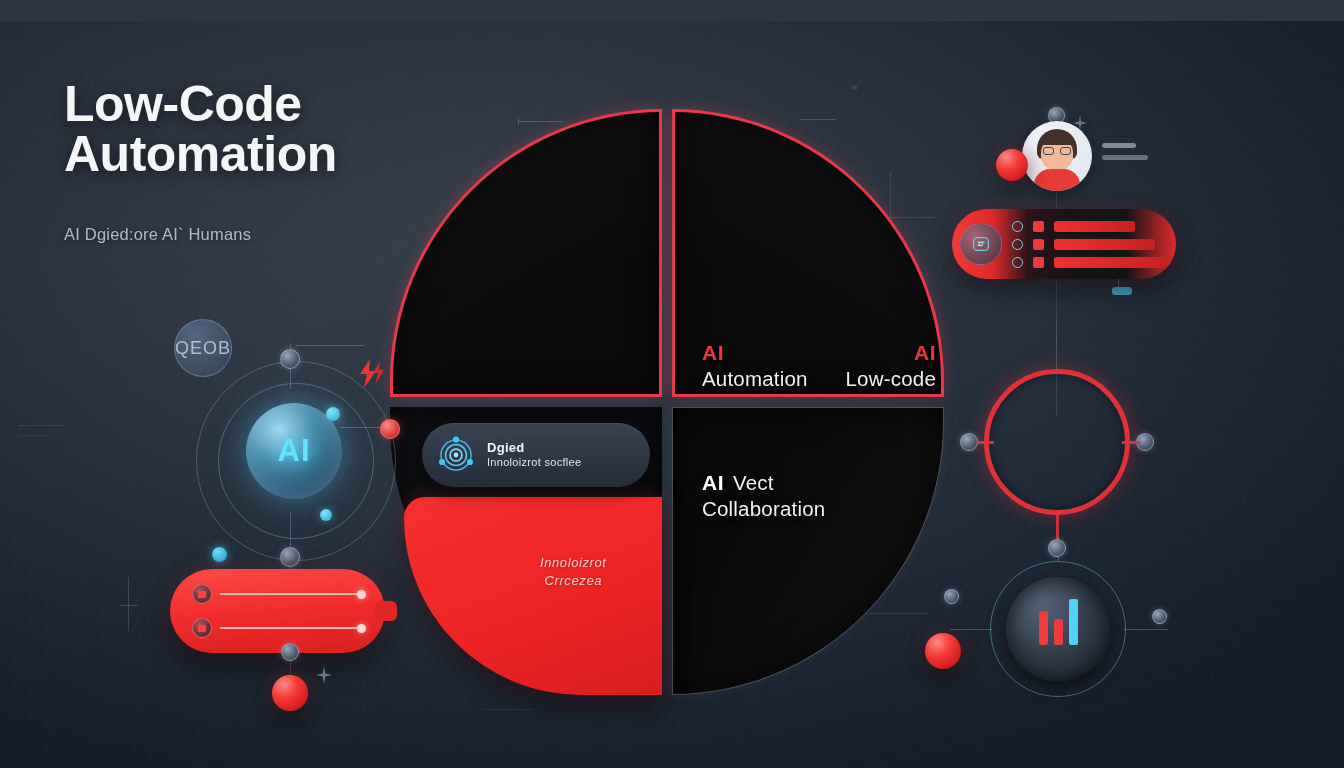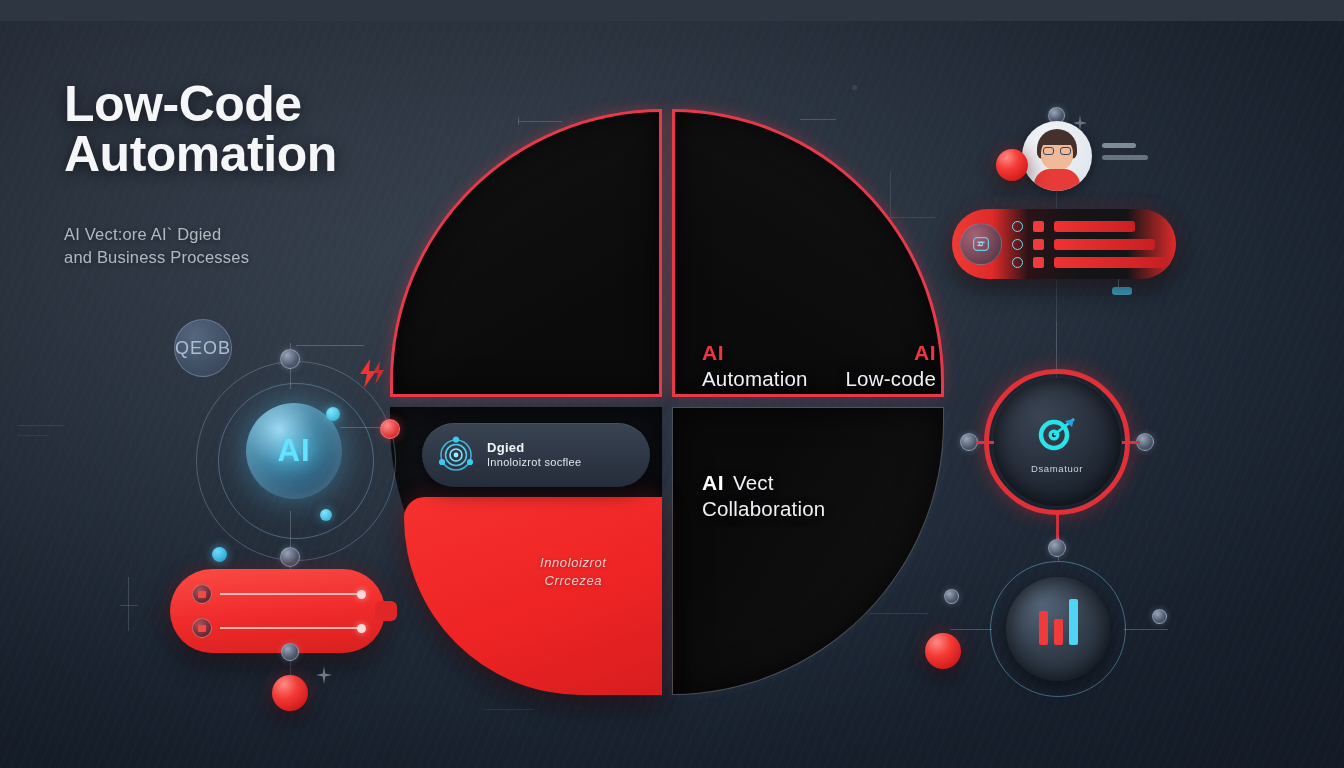--- a/index.html
+++ b/index.html
@@ -205,22 +205,21 @@
 </style>
 </head>
 <body>
 
 <div id="stage">
 
   <div id="headline">
     <div class="h-title">Low-Code</div>
     <div class="h-title">Automation</div>
     <div class="h-sub">
-      <div>AI Vect:ore AI` Dgied</div>
-      <div>and Business Processes</div>
+      <div>AI Dgied:ore AI` Humans</div>
     </div>
   </div>
 
   <div class="tick" style="left:518px;top:96px;width:1px;height:8px;"></div>
   <div class="tick" style="left:518px;top:100px;width:44px;height:1px;"></div>
   <div class="tick" style="left:800px;top:98px;width:36px;height:1px;"></div>
   <div class="tick" style="left:890px;top:150px;width:1px;height:46px;opacity:.5;"></div>
   <div class="tick" style="left:890px;top:196px;width:46px;height:1px;opacity:.5;"></div>
   <div class="tick" style="left:128px;top:556px;width:1px;height:54px;"></div>
   <div class="tick" style="left:120px;top:584px;width:18px;height:1px;"></div>
@@ -375,30 +374,20 @@
       <i></i>
     </div>
   </div>
   <div style="position:absolute;left:1118px;top:258px;width:1px;height:8px;background:rgba(120,200,230,.5);"></div>
   <div style="position:absolute;left:1112px;top:266px;width:20px;height:8px;border-radius:3px;background:#49c8ee;opacity:.85;"></div>
 
   <div class="line v" style="left:1056px;top:300px;height:48px;opacity:.5;"></div>
 
   <div id="target">
     <div class="tg-ring"></div>
-    <div class="tg-inner">
-      <svg width="46" height="46" viewBox="0 0 46 46">
-        <circle cx="20" cy="24" r="13" fill="none" stroke="#2ae3e8" stroke-width="4.5"></circle>
-        <circle cx="20" cy="24" r="5.5" fill="#2ae3e8"></circle>
-        <circle cx="20" cy="24" r="2.2" fill="#123a44"></circle>
-        <path d="M20 24 L40 8" stroke="#2ae3e8" stroke-width="2.6"></path>
-        <path d="M40 8 L31 10 L38 16 Z" fill="#2a9fe8"></path>
-      </svg>
-      <div class="tg-cap">Dsamatuor</div>
-    </div>
     <div class="dotnode" style="left:-24px;top:64px;width:18px;height:18px;"></div>
     <div class="dotnode" style="left:152px;top:64px;width:18px;height:18px;"></div>
     <div class="line h" style="left:-8px;top:72px;width:18px;background:#d8343c;height:3px;"></div>
     <div class="line h" style="left:138px;top:72px;width:18px;background:#d8343c;height:3px;"></div>
   </div>
   <div class="line v" style="left:1056px;top:492px;height:30px;background:#d8343c;width:3px;"></div>
   <div class="dotnode" style="left:1048px;top:518px;width:18px;height:18px;z-index:19;"></div>
 
   <div id="chartorb">
     <div class="co-ring"></div>

